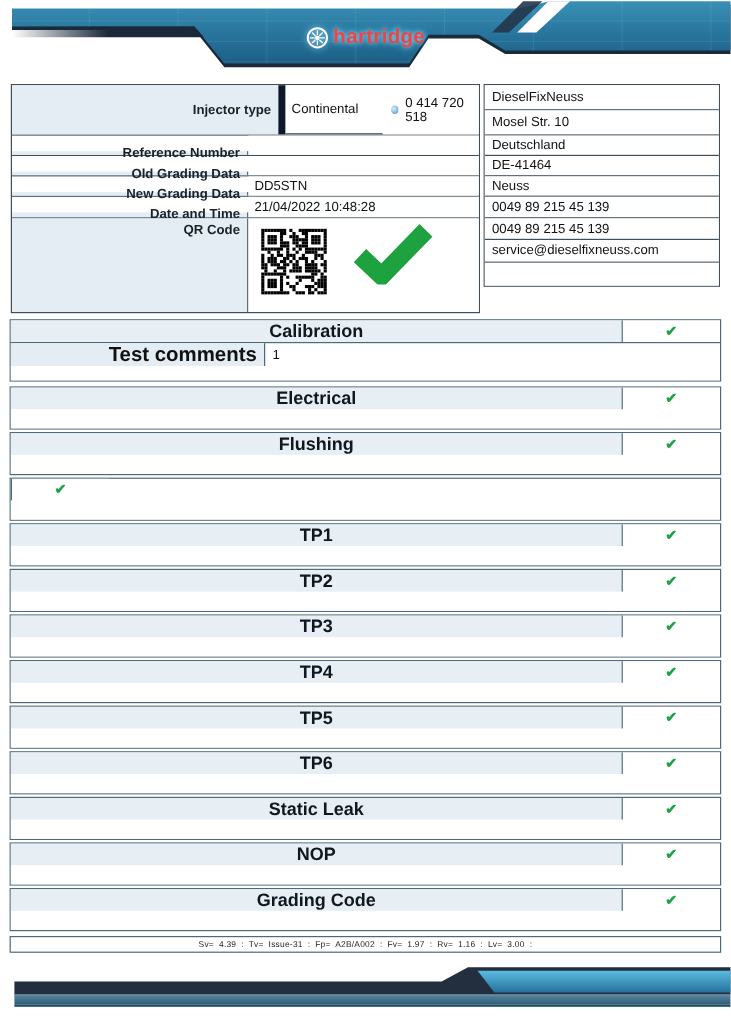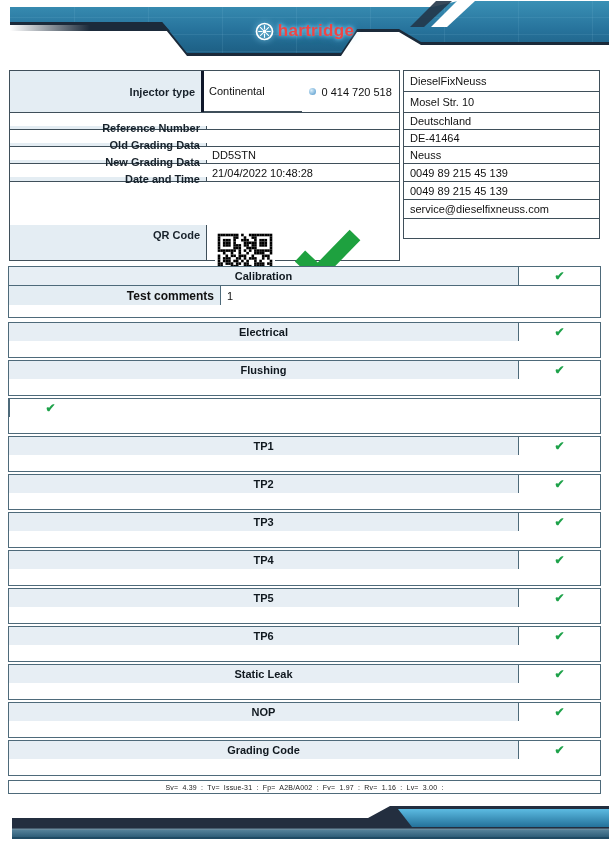--- a/index.html
+++ b/index.html
@@ -16,56 +16,56 @@
   .ftr-svg{position:absolute;top:800px;left:0;}
 
   
   .info-wrap{position:absolute;top:70px;left:9px;width:591px;display:flex;gap:3px;}
   .tbl{border:1px solid #3f4f5a;background:#fff;box-sizing:border-box;display:flex;flex-direction:column;}
   .tbl-left{width:391px;height:191px;}
   .tbl-right{width:197px;height:169px;}
   .grp{display:flex;height:42px;border-bottom:1px solid #3f4f5a;box-sizing:border-box;}
   .lab{background:#e4edf3;font-weight:bold;font-size:11px;color:#18222b;display:flex;
        align-items:center;justify-content:flex-end;padding-right:6px;box-sizing:border-box;}
-  .grp .lab{width:194px;border-right:3px solid #0f172a;}
+  .grp .lab{width:228px;border-right:6px solid #0f172a;}
   .grp-vals{flex:1;display:flex;flex-direction:row;}
   .grp-vals .val{flex:1;}
   .grp-vals .val:first-child{border-bottom:1px solid #3f4f5a;}
   .val{font-size:11px;color:#111;display:flex;align-items:center;padding-left:5px;
        background:#fff;box-sizing:border-box;}
   .irow{display:flex;border-bottom:1px solid #3f4f5a;box-sizing:border-box;}
   .irow .lab{width:197px;border-right:1px solid #3f4f5a;margin-top:13px;}
   .irow .val{flex:1;}
   .h17{height:17px}.h18{height:18px}.h21{height:21px}.h19{height:19px}
-  .qr-row{display:flex;flex:1;box-sizing:border-box;margin-top:43px;}
+  .qr-row{display:flex;flex:1;box-sizing:border-box;}
   .qr-row .lab{width:197px;border-right:1px solid #3f4f5a;align-items:flex-start;padding-top:4px;}
   .qr-cell{position:relative;flex:1;background:#fff;}
   .qr-img{position:absolute;left:8px;top:6px;}
   .bigcheck{position:absolute;left:84px;top:3px;}
   .dot{width:7px;height:7px;border-radius:50%;display:inline-block;margin:0 6px 0 2px;
        background:radial-gradient(circle at 35% 35%,#d9edf9,#74aed8 70%,#4f8cbd);}
   .crow{border-bottom:1px solid #3f4f5a;font-size:11px;display:flex;align-items:center;
         padding-left:6px;box-sizing:border-box;background:#fff;}
   .cfill{flex:1;background:#fff;}
 
   
   .sections{position:absolute;top:266px;left:8px;width:593px;}
   .block{border:1px solid #4e6a7a;margin-bottom:2px;background:#fff;box-sizing:border-box;}
   .hd{display:flex;height:18px;}
   .name{flex:1;background:#e7eef4;display:flex;align-items:center;justify-content:center;
-        font-weight:bold;font-size:11px;color:#10181f;}
+        font-weight:bold;font-size:15px;color:#10181f;}
   .chk{flex:0 0 82px;border-left:1px solid #4e6a7a;background:#fff;display:flex;
        align-items:center;justify-content:center;box-sizing:border-box;}
   .tick{color:#1ea24a;font-size:12px;font-weight:bold;line-height:1;}
   .blank{height:16px;background:#fff;}
   .block.cal{margin-bottom:4px;}
   .cmt{display:flex;height:20px;border-top:1px solid #4e6a7a;box-sizing:border-box;}
   .clab{flex:0 0 212px;background:#e4edf3;border-right:1px solid #4e6a7a;display:flex;
         align-items:center;justify-content:flex-end;padding-right:6px;font-weight:bold;
-        font-size:12px;box-sizing:border-box;padding-left:39px;}
+        font-size:17px;box-sizing:border-box;padding-left:39px;}
   .cval{flex:1;display:flex;align-items:center;padding-left:6px;font-size:11px;}
   .blank2{height:12px;background:#fff;}
 
   
   .verline{position:absolute;top:780px;left:8px;width:593px;height:14px;border:1px solid #4e6a7a;
            box-sizing:border-box;display:flex;align-items:center;justify-content:center;
            font-size:7px;color:#222;letter-spacing:.2px;word-spacing:2px;background:#fff;}
 </style>
 </head>
 <body>

